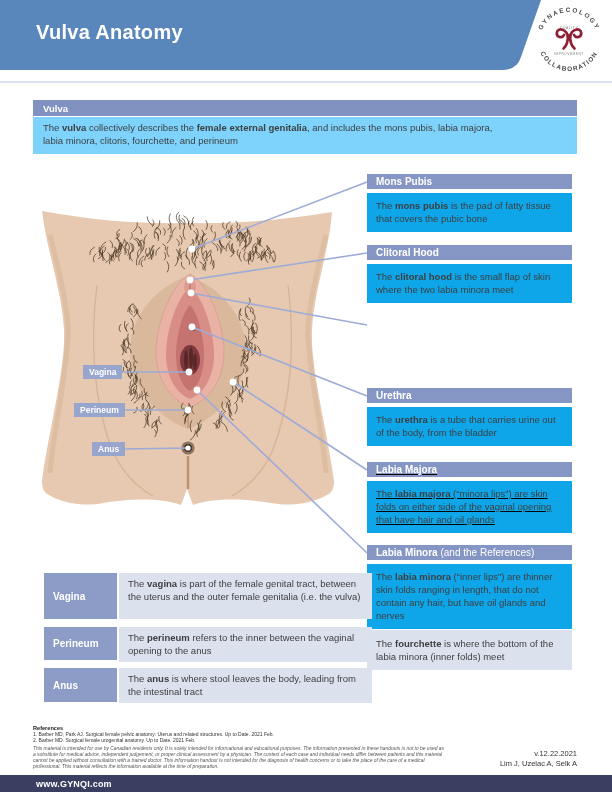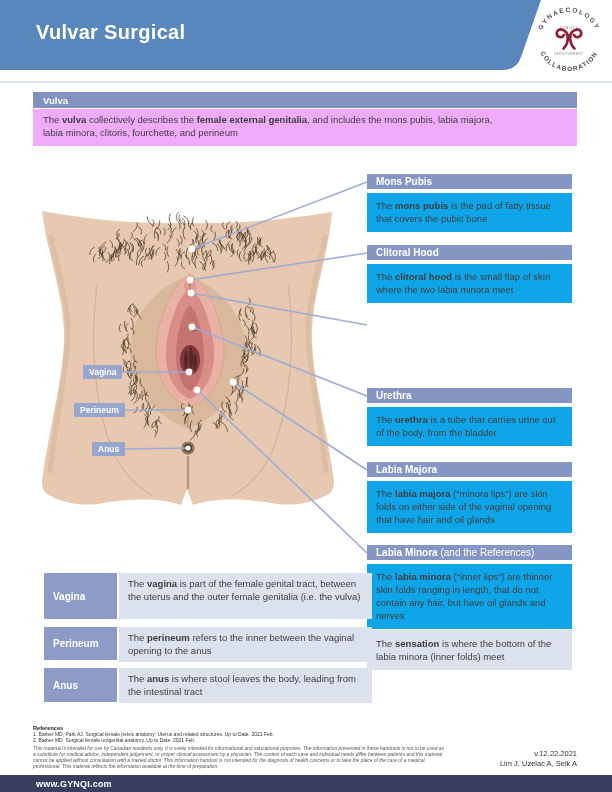--- a/index.html
+++ b/index.html
@@ -5,23 +5,23 @@
   html,body{margin:0;padding:0;background:#ffffff;}
   .page{position:relative;width:612px;height:792px;background:#fff;overflow:hidden;
         font-family:"Liberation Sans",sans-serif;-webkit-font-smoothing:antialiased;}
   .abs{position:absolute;}
   
   .band-svg{position:absolute;left:0;top:0;}
   .page-title{position:absolute;left:36px;top:21px;color:#fff;font-size:20px;font-weight:700;letter-spacing:.3px;}
   .logo{position:absolute;left:531px;top:0px;width:78px;height:78px;}
   .sep-line{position:absolute;left:0;top:81px;width:612px;height:2px;background:#dbe3f1;}
   
-  .intro-box{position:absolute;left:33px;top:92px;width:544px;}
+  .intro-box{position:absolute;left:33px;top:100px;width:544px;}
   .intro-head{background:#8292c0;color:#fff;font-size:9.5px;font-weight:700;padding:2.5px 0 2.5px 10px;}
-  .intro-body{background:#f0abfc;color:#3e3e3e;font-size:9.5px;line-height:12.5px;padding:5px 70px 7px 10px;margin-top:1px;}
+  .intro-body{background:#7dd3fc;color:#3e3e3e;font-size:9.5px;line-height:12.5px;padding:5px 70px 7px 10px;margin-top:1px;}
   
   .co{position:absolute;left:367px;width:205px;}
   .co-head{background:#8596c4;color:#fff;font-size:10px;font-weight:700;height:15px;line-height:15px;
            padding:0 9px;box-sizing:border-box;white-space:nowrap;}
   .co-head span{font-weight:400;}
   .co-body{background:#0ea5e9;color:#3e3e3e;font-size:9.5px;line-height:13px;padding:6px 9px 7px 9px;margin-top:4px;}
   .note-box{position:absolute;left:367px;top:630px;width:205px;background:#dce1ee;color:#3e3e3e;
             font-size:9.5px;line-height:13px;padding:7px 9px;box-sizing:border-box;}
   
   .dlabel{position:absolute;background:#98a5cd;color:#fff;font-size:8.5px;font-weight:700;
@@ -50,21 +50,21 @@
   b{font-weight:700;}
 </style>
 </head>
 <body>
 
 <div class="page">
 
   <svg class="band-svg" width="612" height="74">
     <path d="M0,0 H541 L521,57 Q517,70 502,70 H0 Z" fill="#5a87bb"></path>
   </svg>
-  <div class="page-title">Vulvar Surgical</div>
+  <div class="page-title">Vulva Anatomy</div>
 
   <svg class="logo" viewBox="0 0 78 78">
     <circle cx="38" cy="39" r="37" fill="#ffffff"></circle>
     <defs>
       <path id="arcT" d="M 9,41 A 29,29 0 0 1 67,41"></path>
       <path id="arcB" d="M 6,39 A 32,32 0 0 0 70,39"></path>
     </defs>
     <text font-size="6.4" font-weight="700" letter-spacing="1.7" fill="#4a4a4a">
       <textPath href="#arcT" startOffset="50%" text-anchor="middle">GYNAECOLOGY</textPath>
     </text>
@@ -170,29 +170,29 @@
     <div class="co-body"><span>The </span><b>mons pubis</b><span> is the pad of fatty tissue that covers the pubic bone</span></div>
   </div>
   <div class="co" style="top:245px;">
     <div class="co-head">Clitoral Hood</div>
     <div class="co-body"><span>The </span><b>clitoral hood</b><span> is the small flap of skin where the two labia minora meet</span></div>
   </div>
   <div class="co" style="top:388px;">
     <div class="co-head">Urethra</div>
     <div class="co-body"><span>The </span><b>urethra</b><span> is a tube that carries urine out of the body, from the bladder</span></div>
   </div>
-  <div class="co" style="top:462px;">
+  <div class="co" style="top:462px;text-decoration:underline;">
     <div class="co-head">Labia Majora</div>
     <div class="co-body"><span>The </span><b>labia majora</b><span> (“minora lips”) are skin folds on either side of the vaginal opening that have hair and oil glands</span></div>
   </div>
   <div class="co" style="top:545px;">
     <div class="co-head"><b>Labia Minora</b><span> (and the References)</span></div>
     <div class="co-body"><span>The </span><b>labia minora</b><span> (“inner lips”) are thinner skin folds ranging in length, that do not contain any hair, but have oil glands and nerves</span></div>
   </div>
-  <div class="note-box"><span>The </span><b>sensation</b><span> is where the bottom of the labia minora (inner folds) meet</span></div>
+  <div class="note-box"><span>The </span><b>fourchette</b><span> is where the bottom of the labia minora (inner folds) meet</span></div>
 
   <div class="tlabel trow1l">Vagina</div>
   <div class="tbody trow1b"><span>The </span><b>vagina</b><span> is part of the female genital tract, between the uterus and the outer female genitalia (i.e. the vulva)</span></div>
   <div class="tlabel trow2l">Perineum</div>
   <div class="tbody trow2b"><span>The </span><b>perineum</b><span> refers to the inner between the vaginal opening to the anus</span></div>
   <div class="tlabel trow3l">Anus</div>
   <div class="tbody trow3b"><span>The </span><b>anus</b><span> is where stool leaves the body, leading from the intestinal tract</span></div>
 
   <div class="refs">
     <div class="refs-head">References</div>

